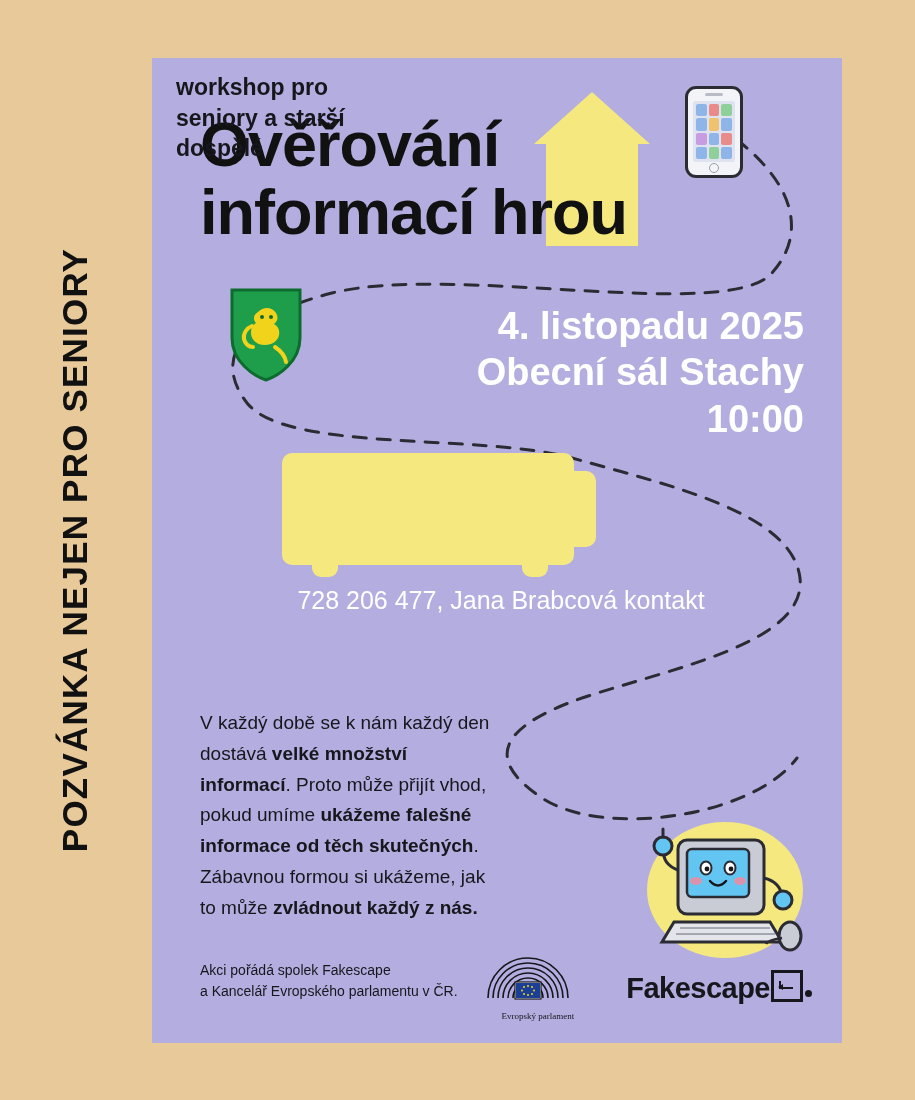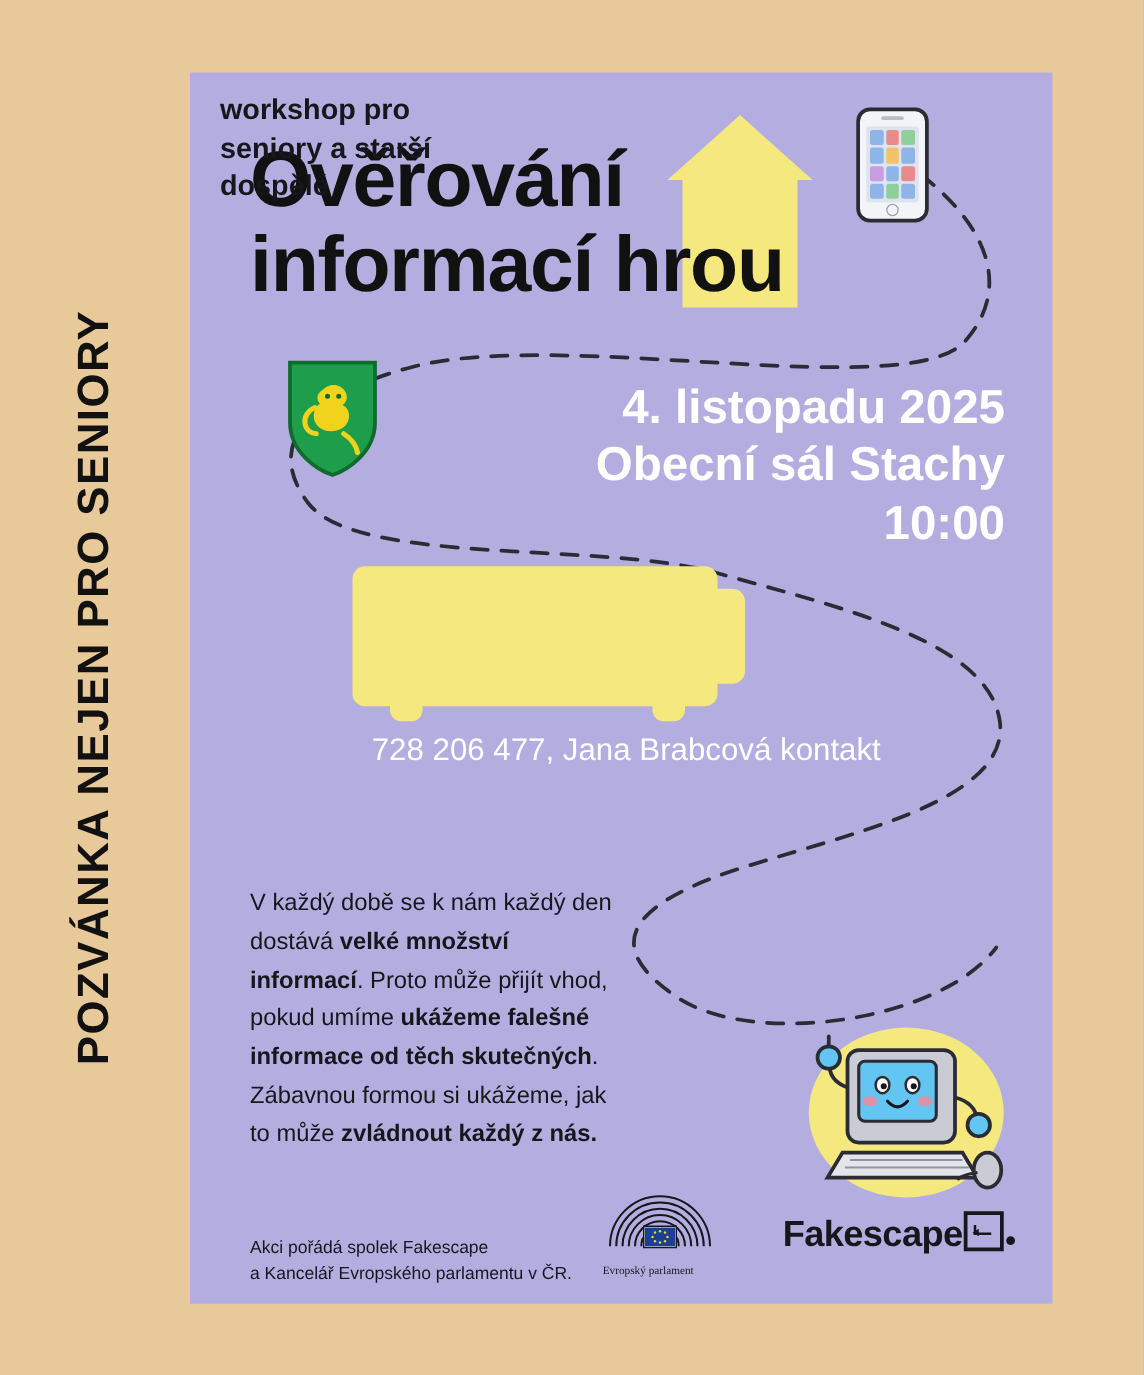--- a/index.html
+++ b/index.html
@@ -249,21 +249,20 @@
 
   .credit {
     position: absolute;
     left: 48px;
     top: 902px;
     width: 330px;
     font-size: 14px;
     line-height: 1.5;
     color: #16161c;
     z-index: 4;
-    margin-top: 27px;
   }
 
   
   .mascot {
     position: absolute;
     right: 22px;
     top: 760px;
     width: 190px;
     height: 155px;
     z-index: 3;
@@ -274,21 +273,21 @@
     position: absolute;
     right: 26px;
     bottom: 22px;
     display: flex;
     align-items: center;
     gap: 14px;
     z-index: 4;
   }
   .ep-logo {
     width: 92px;
-    text-align: left;
+    text-align: right;
   }
   .ep-caption {
     font-size: 9px;
     color: #16161c;
     margin-top: 1px;
     font-family: "Liberation Serif", serif;
   }
   .fakescape {
     position: relative;
     font-size: 29px;

